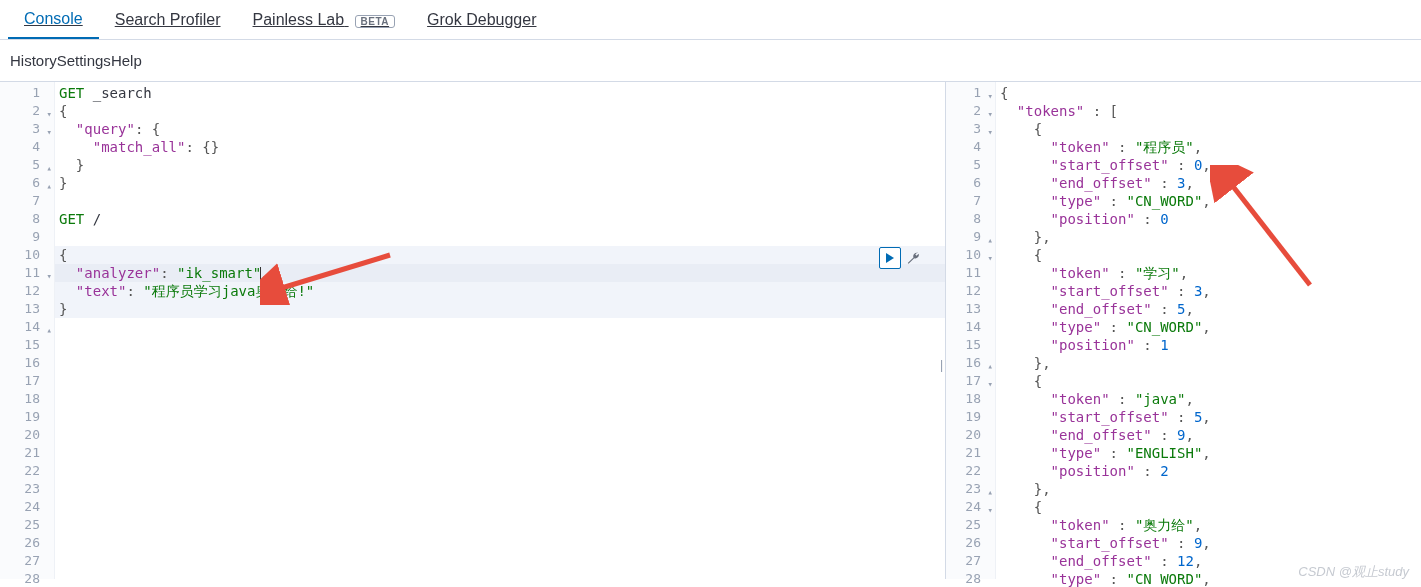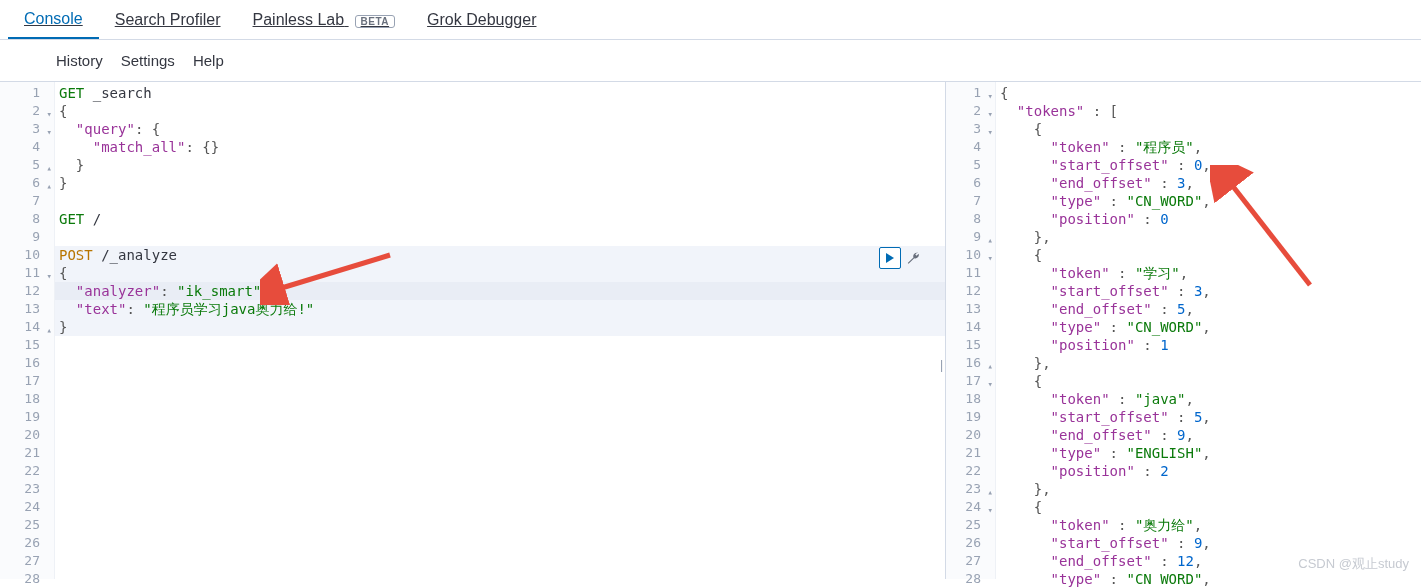--- a/index.html
+++ b/index.html
@@ -1,21 +1,21 @@
 <!DOCTYPE html>
 <html><head>
 <meta charset="utf-8">
 <style>
 * { box-sizing: border-box; margin: 0; padding: 0; }
 body { font-family: -apple-system, BlinkMacSystemFont, "Segoe UI", Helvetica, Arial, sans-serif; font-size: 14px; color: #343741; background: #fff; width: 1421px; height: 587px; overflow: hidden; position: relative; }
 .tabs { display: flex; align-items: center; padding: 0 8px; border-bottom: 1px solid #d3dae6; height: 40px; text-decoration: underline; }
 .tab { padding: 10px 16px 9px; cursor: pointer; font-size: 16px; color: #343741; }
 .tab.active { color: #006bb4; border-bottom: 2px solid #006bb4; font-weight: 500; }
 .badge { font-size: 10px; font-weight: 700; border: 1px solid #98a2b3; border-radius: 3px; padding: 0 5px; margin-left: 6px; color: #69707d; letter-spacing: 0.5px; }
-.subbar { display: flex; align-items: center; gap: 18px; padding: 12px 10px; font-size: 15px; margin-left: 46px; }
+.subbar { display: flex; align-items: center; padding: 12px 10px; font-size: 15px; }
 .subbar span { cursor: pointer; }
 .editor-wrap { display: flex; height: 498px; }
 .pane-left { width: 945px; display: flex; position: relative; border-top: 1px solid #d3dae6; }
 .pane-right { flex: 1; display: flex; border-top: 1px solid #d3dae6; border-left: 1px solid #d3dae6; position: relative; }
 .gutter { width: 55px; background: #fafbfd; border-right: 1px solid #eef1f6; text-align: right; font-family: Menlo, Consolas, monospace; font-size: 13px; color: #98a2b3; padding-top: 2px; user-select: none; }
 .gutter-r { width: 50px; }
 .gline { height: 18px; line-height: 18px; padding-right: 14px; position: relative; }
 .gline .fold { position: absolute; right: 2px; top: 3px; font-size: 9px; color: #98a2b3; }
 .code { flex: 1; font-family: Menlo, Consolas, monospace; font-size: 14px; padding-top: 2px; position: relative; }
 .cline { height: 18px; line-height: 18px; white-space: pre; padding-left: 4px; }
@@ -27,21 +27,21 @@
 .str { color: #0b7a0b; }
 .num { color: #0066cc; }
 .pun { color: #555; }
 .play-btn { position: absolute; top: 165px; right: 22px; display: flex; gap: 2px; }
 .play-btn .run { width: 22px; height: 22px; border: 1px solid #006bb4; background: #fff; display: flex; align-items: center; justify-content: center; cursor: pointer; border-radius: 2px; }
 .play-btn .run svg { width: 10px; height: 10px; fill: #006bb4; }
 .play-btn .wrench { width: 20px; height: 22px; display: flex; align-items: center; justify-content: center; cursor: pointer; }
 .play-btn .wrench svg { width: 14px; height: 14px; fill: #69707d; }
 .divider-handle { position: absolute; left: 940px; top: 358px; font-size: 12px; color: #98a2b3; letter-spacing: -3px; cursor: col-resize; }
 .arrow { position: absolute; pointer-events: none; }
-.watermark { position: absolute; right: 12px; bottom: 14px; font-size: 13px; color: #c6cad1; font-family: sans-serif; }
+.watermark { position: absolute; right: 12px; bottom: 6px; font-size: 13px; color: #c6cad1; font-family: sans-serif; font-style: italic; }
 .cursor { display: inline-block; width: 1px; height: 14px; background: #333; vertical-align: middle; margin: 0 -1px; }
 </style>
 </head>
 <body>
 
 <div class="tabs">
   <div class="tab active">Console</div>
   <div class="tab">Search Profiler</div>
   <div class="tab">
     <span>Painless Lab</span>
@@ -91,21 +91,20 @@
     <div class="code" id="code-left">
         <div class="cline"><span class="method">GET</span><span> _search</span></div>
         <div class="cline"><span class="pun">{</span></div>
         <div class="cline"><span>  </span><span class="key">"query"</span><span class="pun">: {</span></div>
         <div class="cline"><span>    </span><span class="key">"match_all"</span><span class="pun">: {}</span></div>
         <div class="cline"><span class="pun">  }</span></div>
         <div class="cline"><span class="pun">}</span></div>
         <div class="cline"></div>
         <div class="cline"><span class="method">GET</span><span> /</span></div>
         <div class="cline"></div>
-        <div class="cline hl"><span class="post">POST</span><span> /_analyze</span></div>
         <div class="cline hl"><span class="pun">{</span></div>
         <div class="cline hl2"><span>  </span><span class="key">"analyzer"</span><span class="pun">: </span><span class="str">"ik_smart"</span><span class="cursor"></span><span class="pun">,</span></div>
         <div class="cline hl"><span>  </span><span class="key">"text"</span><span class="pun">: </span><span class="str">"程序员学习java奥力给!"</span></div>
         <div class="cline hl"><span class="pun">}</span></div>
         <div class="cline"></div>
         <div class="cline"></div>
         <div class="cline"></div>
         <div class="cline"></div>
         <div class="cline"></div>
         <div class="cline"></div>

